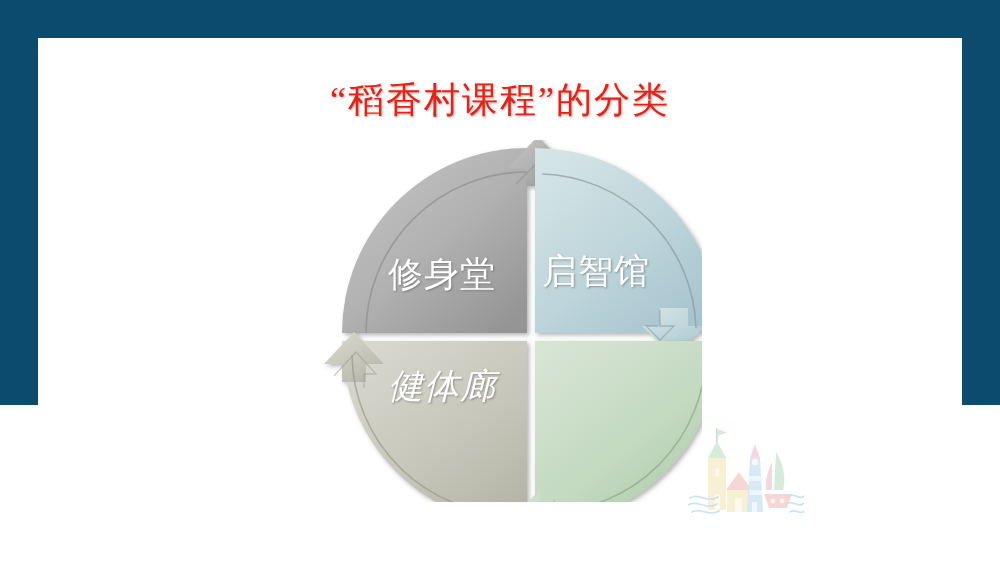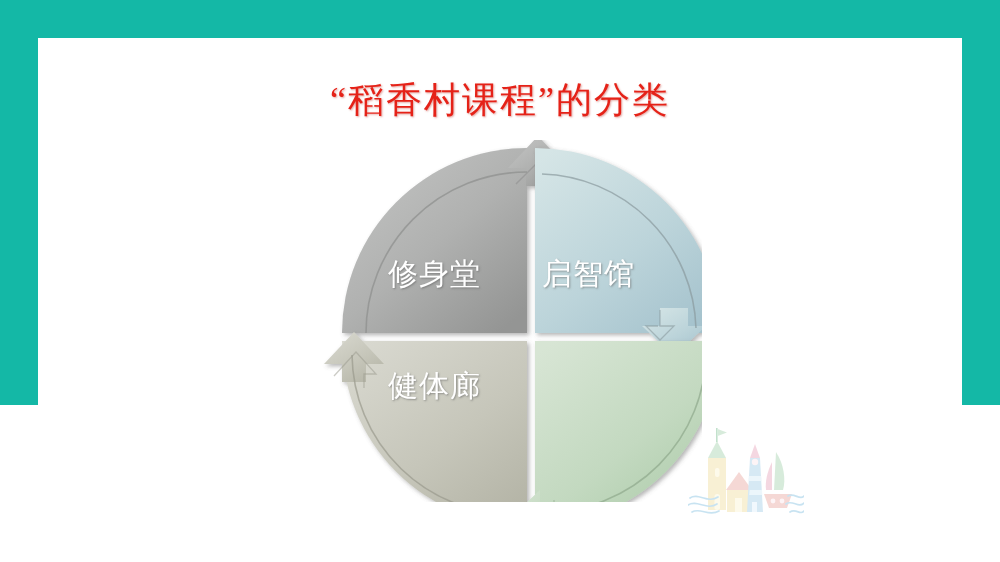--- a/index.html
+++ b/index.html
@@ -2,21 +2,21 @@
 <html><head>
 <meta charset="utf-8">
 <style>
   * { margin:0; padding:0; box-sizing:border-box; }
   html,body{
     width:1000px; height:562px; overflow:hidden;
     font-family:"Liberation Sans", sans-serif;
   }
   #frame{
     position:relative; width:1000px; height:405px;
-    background:#14b8a6;
+    background:#0c4a6e;
   }
   #slide{
     position:absolute; left:38px; top:38px;
     width:924px; height:486px;
     background:#ffffff;
     overflow:hidden;
   }
 
   
   #title{
@@ -38,31 +38,31 @@
     left:264px;          
     top:102px;           
     width:400px;
     height:362px;
   }
   #diagram svg{ display:block; width:400px; height:362px; }
 
   .qlabel{
     position:absolute;
     color:#ffffff;
-    font-size:30px;
+    font-size:35px;
     font-weight:400;
     line-height:38px;
     letter-spacing:1px;
     white-space:nowrap;
     text-shadow:1px 1px 2px rgba(90,90,90,0.55);
     pointer-events:none;
   }
   #lbl-tl{ left:86px;  top:115px; }
-  #lbl-tr{ left:240px; top:115px; }
-  #lbl-bl{ left:86px;  top:227px; }
+  #lbl-tr{ left:240px; top:115px;font-family:Liberation Mono, monospace; }
+  #lbl-bl{ left:86px;  top:227px;font-style:italic; }
   #lbl-br{ left:240px; top:227px; }
 
   
   #decor{
     position:absolute;
     left:650px;  
     top:386px;   
     width:116px; height:96px;
     opacity:0.62;
   }

